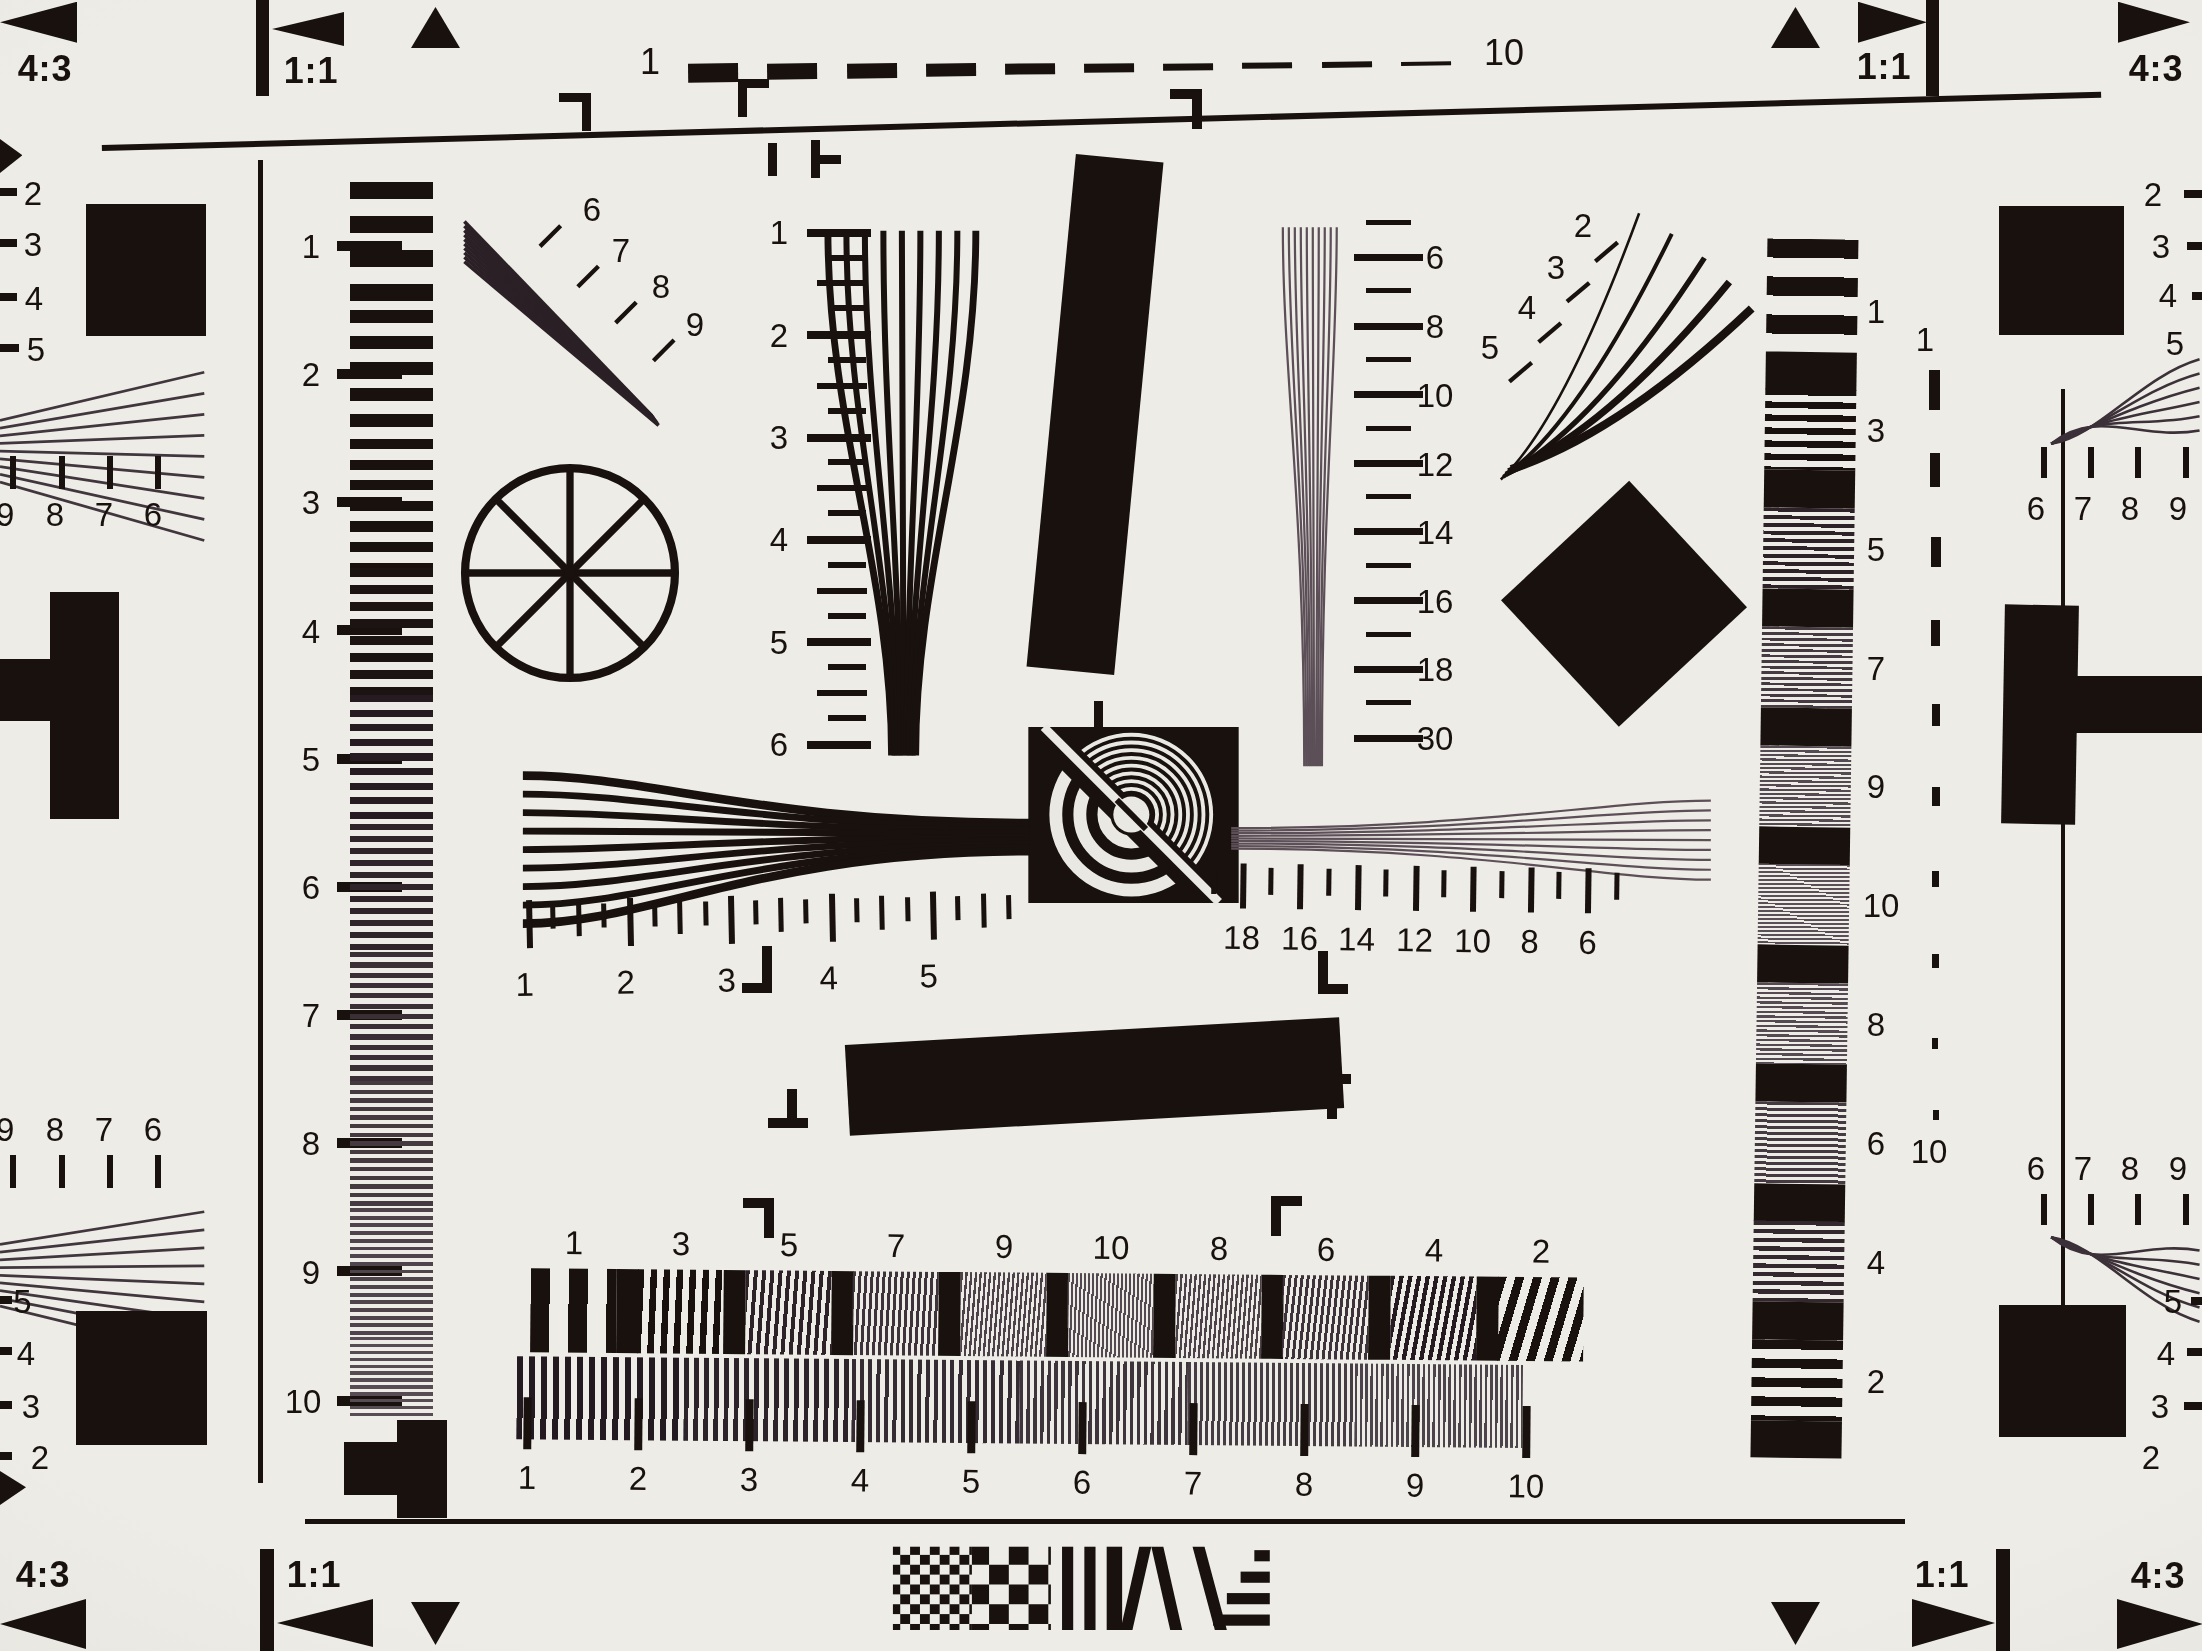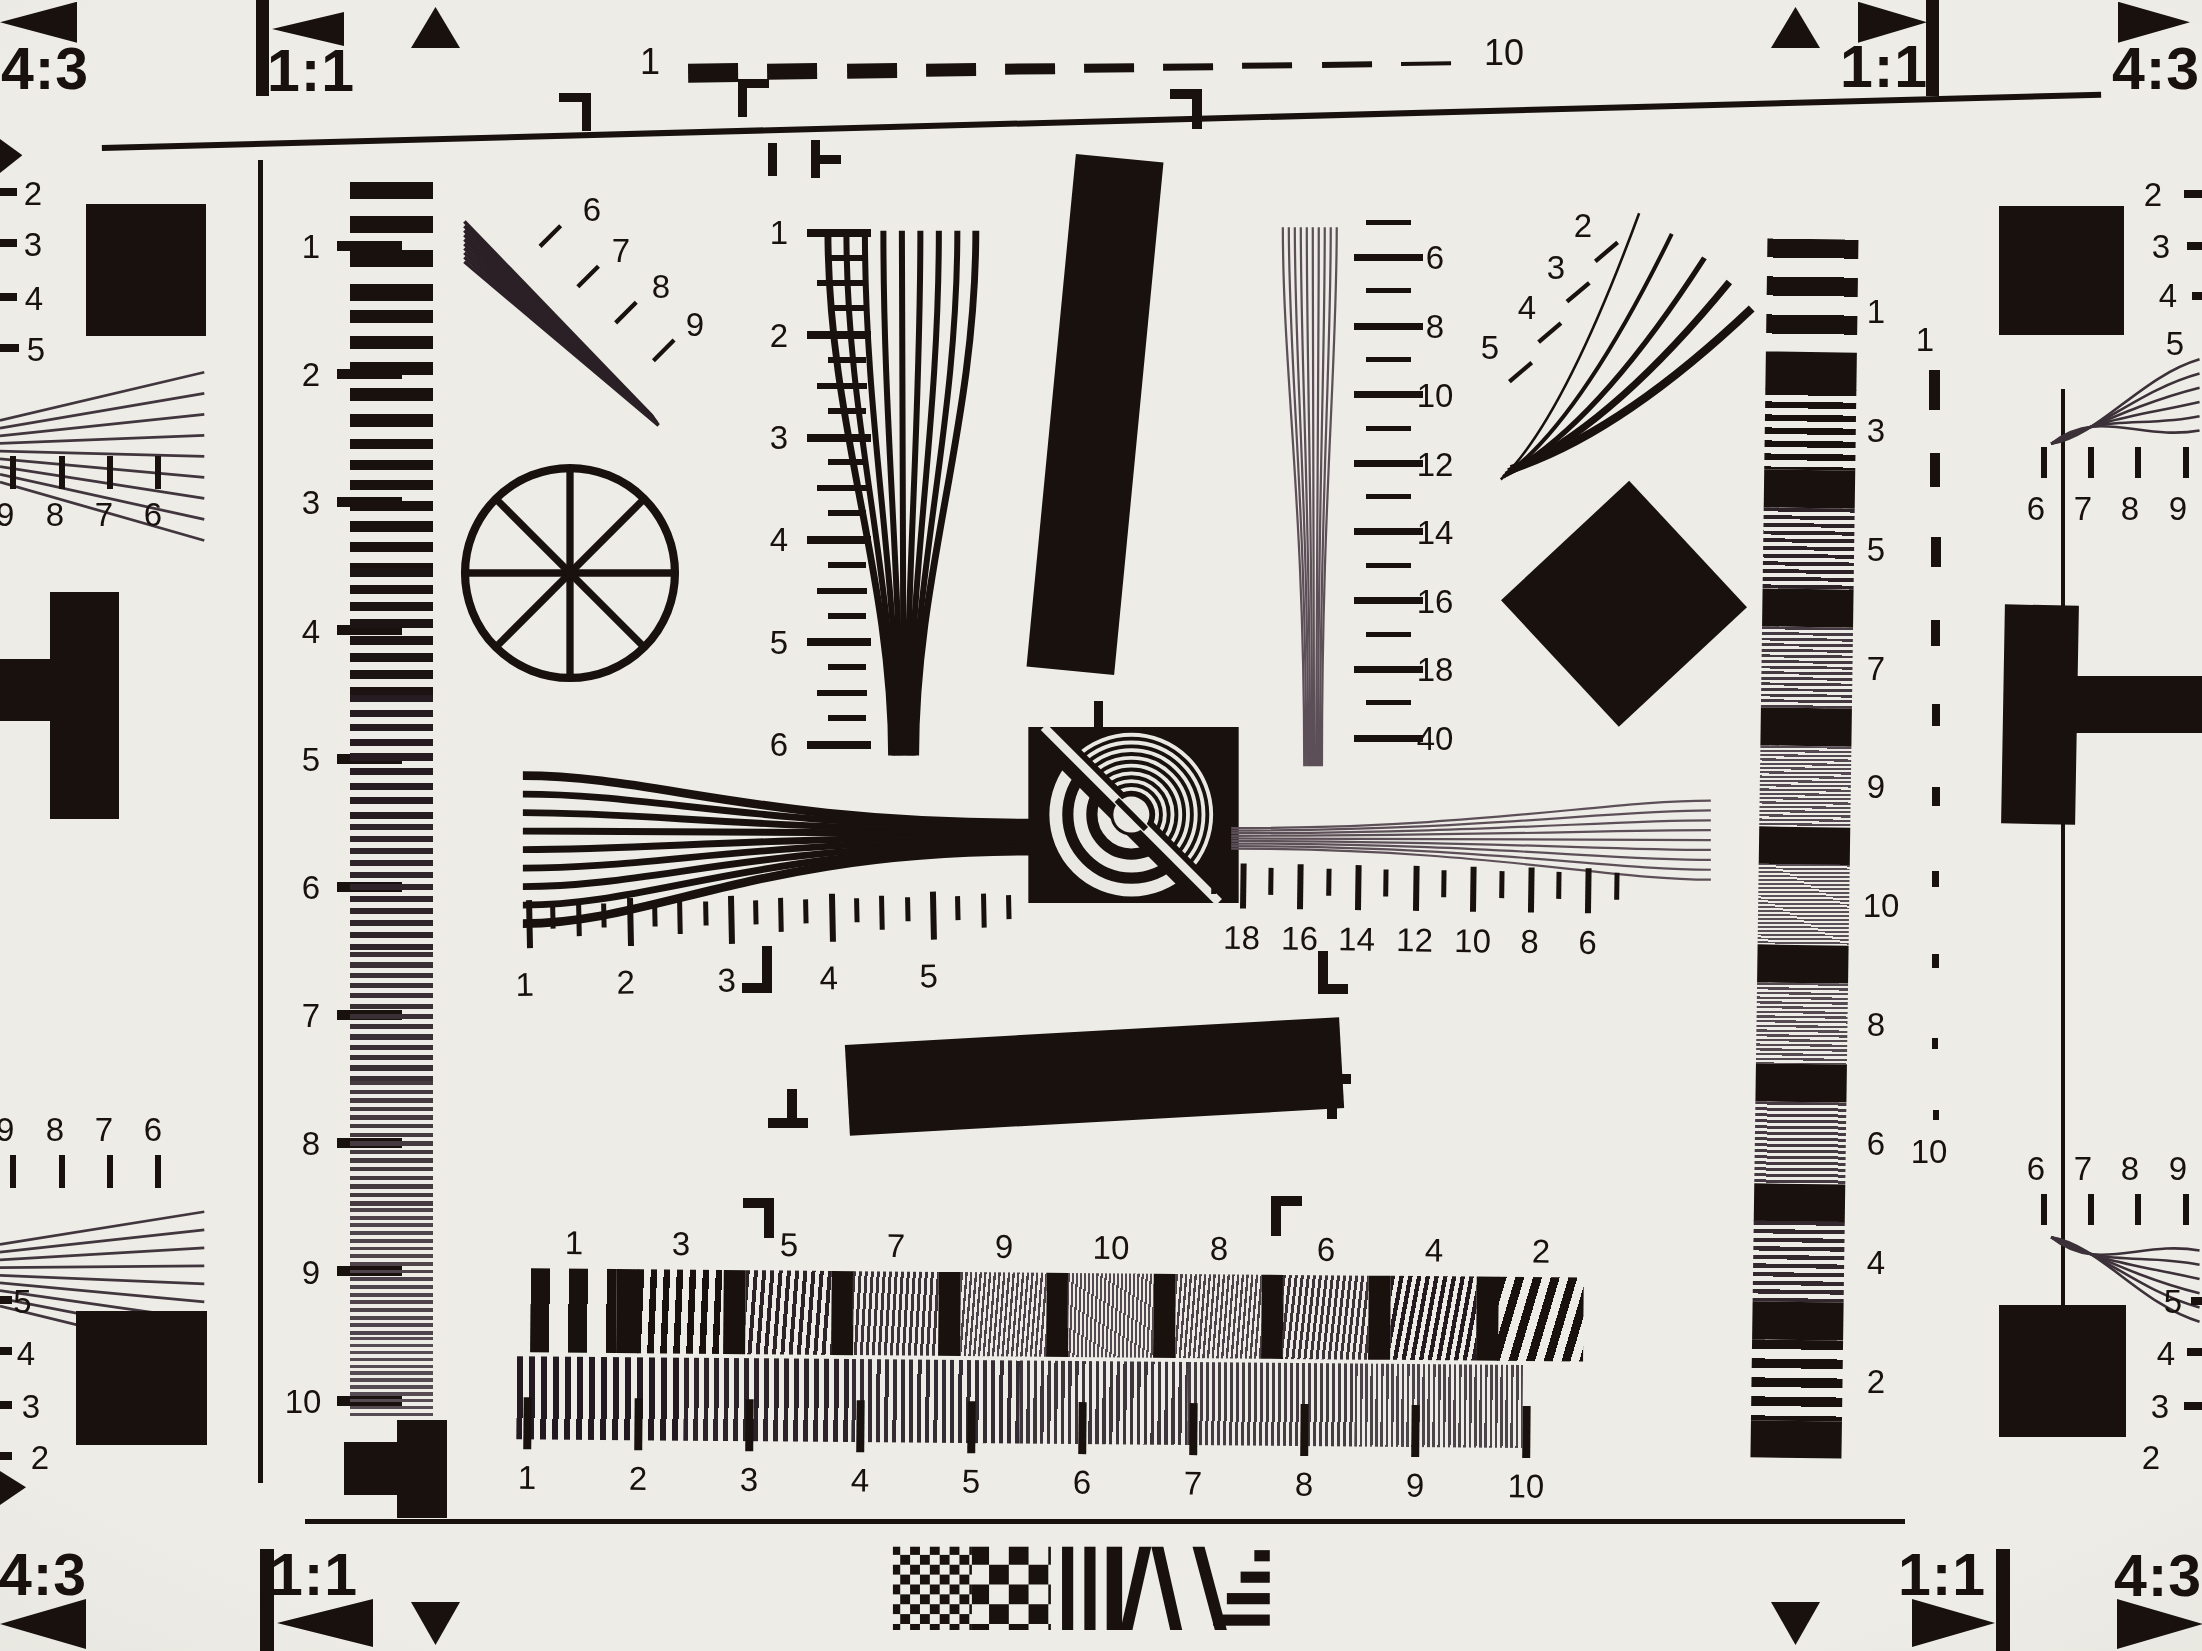--- a/index.html
+++ b/index.html
@@ -3,21 +3,21 @@
 <meta charset="utf-8">
 <style>
 :root{ --ink:#18110e; --paper:#e9e8e2; --fine:#5c4f57; }
 html,body{margin:0;padding:0;background:#c8c6bf;}
 .chart{position:relative;width:2203px;height:1652px;overflow:hidden;
   font-family:"Liberation Sans",sans-serif;
   background:radial-gradient(ellipse 130% 105% at 51% 46%, #edece6 55%, #e3e1da 78%, #d3d1c9 96%, #c5c3bb 100%);}
 .abs{position:absolute;}
 .bar{position:absolute;background:var(--ink);}
 .lbl{position:absolute;transform:translate(-50%,-50%);color:var(--ink);font-size:33px;line-height:1;white-space:nowrap;}
-.big{font-size:59px;font-weight:bold;letter-spacing:0.9px;}
+.big{font-size:36px;font-weight:bold;letter-spacing:0.9px;}
 svg{position:absolute;overflow:visible;}
 </style>
 </head>
 <body>
 
 <div class="chart">
 
   <div class="abs" style="left:0;top:1.7px;width:77px;height:41px;background:var(--ink);clip-path:polygon(100% 0,100% 100%,0 50%)"></div>
   <div class="lbl big" style="left:45px;top:69px">4:3</div>
   <div class="bar" style="left:256px;top:0;width:13px;height:96px"></div>
@@ -399,21 +399,21 @@
   <div class="bar" style="left:1366px;top:494px;width:45px;height:5.2px"></div>
   <div class="lbl" style="left:1435px;top:532px">14</div>
   <div class="bar" style="left:1354px;top:528px;width:69px;height:6.9px"></div>
   <div class="bar" style="left:1366px;top:563px;width:45px;height:5.2px"></div>
   <div class="lbl" style="left:1435px;top:601px">16</div>
   <div class="bar" style="left:1354px;top:597px;width:69px;height:6.9px"></div>
   <div class="bar" style="left:1366px;top:632px;width:45px;height:5.2px"></div>
   <div class="lbl" style="left:1435px;top:669px">18</div>
   <div class="bar" style="left:1354px;top:666px;width:69px;height:6.9px"></div>
   <div class="bar" style="left:1366px;top:700px;width:45px;height:5.2px"></div>
-  <div class="lbl" style="left:1435px;top:738px">40</div>
+  <div class="lbl" style="left:1435px;top:738px">30</div>
   <div class="bar" style="left:1354px;top:735px;width:69px;height:6.9px"></div>
 
   <svg style="left:1463px;top:194px" width="305" height="297" viewBox="0 0 355 345">
     <g stroke="#18110e" fill="none">
       <path stroke-width="3" d="M44,332 Q116,264 205,22"></path>
       <path stroke-width="4.7" d="M47,329 Q135,267 243,46"></path>
       <path stroke-width="6.4" d="M50,326 Q154,271 281,74"></path>
       <path stroke-width="8.1" d="M53,323 Q169,274 310,102"></path>
       <path stroke-width="9.8" d="M56,320 Q182,279 336,133"></path>
     </g>

